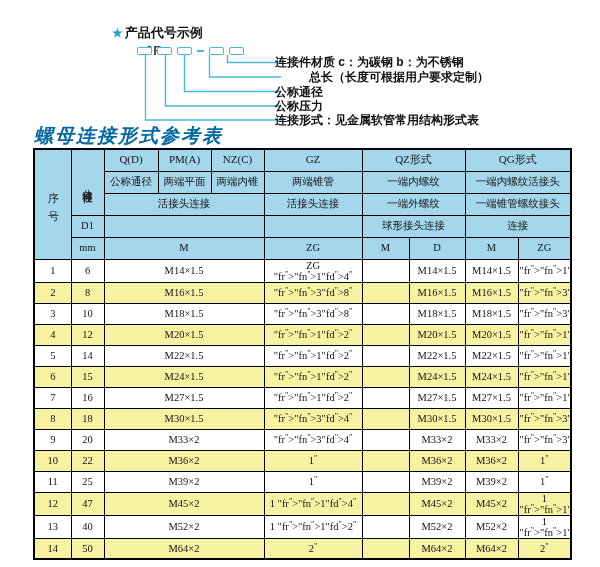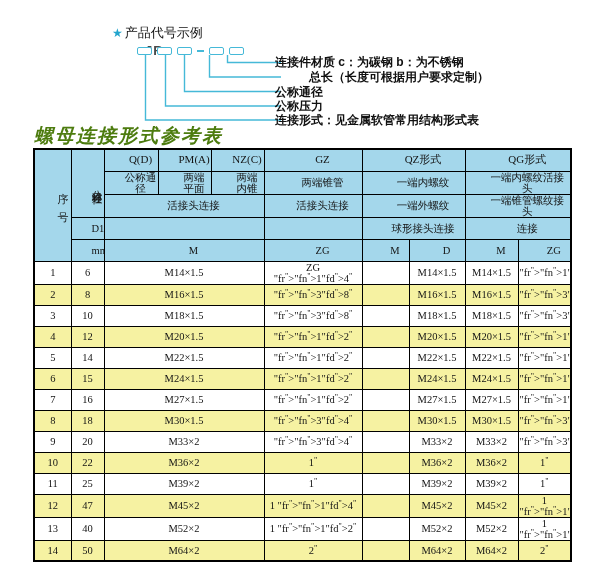--- a/index.html
+++ b/index.html
@@ -8,42 +8,42 @@
     --cyan:#45b9d8;
     --ink:#141414;
   }
   *{margin:0;padding:0;box-sizing:border-box;}
   html,body{width:600px;height:567px;background:#fff;overflow:hidden;}
   body{font-family:"Liberation Serif",serif;color:var(--ink);position:relative;}
   .abs{position:absolute;}
 
   
   .diag-heading{left:112px;top:24px;font-family:"Liberation Sans",sans-serif;
-    font-weight:normal;font-size:13px;color:#111;}
+    font-weight:bold;font-size:13px;color:#111;}
   .diag-heading .star{color:#23a5cd;font-size:12px;margin-right:2px;}
   .code-prefix{left:114px;top:43px;font-family:"Liberation Sans",sans-serif;
     font-weight:bold;font-size:13px;color:#4a4a4a;letter-spacing:1px;margin-left:31px;}
   .code-boxes{left:137px;top:46px;display:flex;align-items:center;gap:5px;height:9px;}
   .code-box{width:15px;height:8px;border:1.5px solid var(--cyan);border-radius:2px;background:#fff;}
   .code-dash{width:7px;height:0;border-top:2px solid var(--cyan);}
   svg.lines{left:0;top:0;pointer-events:none;}
   .diag-label{left:275px;font-family:"Liberation Sans",sans-serif;font-weight:bold;
     font-size:12px;color:#111;white-space:nowrap;line-height:14px;}
   .dl0{top:55px;} .dl1{top:70px;margin-left:34px;} .dl2{top:85px;} .dl3{top:99px;} .dl4{top:113px;}
 
   
   .tbl-title{left:34px;top:123px;font-family:"DejaVu Serif",serif;font-weight:bold;
-    font-style:italic;font-size:19px;letter-spacing:2px;color:#4d7c0f;}
+    font-style:italic;font-size:19px;letter-spacing:2px;color:#0369a1;}
 
   
   table.main{left:33px;top:148px;border-collapse:collapse;table-layout:fixed;
     width:537px;border:2px solid #000;}
   td{border:1px solid #000;text-align:center;vertical-align:middle;
     font-size:10.5px;line-height:1.05;padding:0 1px;overflow:hidden;}
-  thead td{background:var(--blue);padding-left:20px;}
+  thead td{background:var(--blue);}
   thead tr{height:22px;}
   tbody tr{height:21px;}
   tbody tr:nth-child(even) td{background:var(--yellow);}
   .vtext{writing-mode:vertical-lr;text-orientation:upright;display:inline-block;}
   .vseq{letter-spacing:1.8em;font-size:11px;}
   .vdn{letter-spacing:0.12em;font-size:10.5px;}
   .code-cell{font-size:11px;}
   .qt{font-size:8px;vertical-align:top;line-height:1;}
 </style>
 </head>

